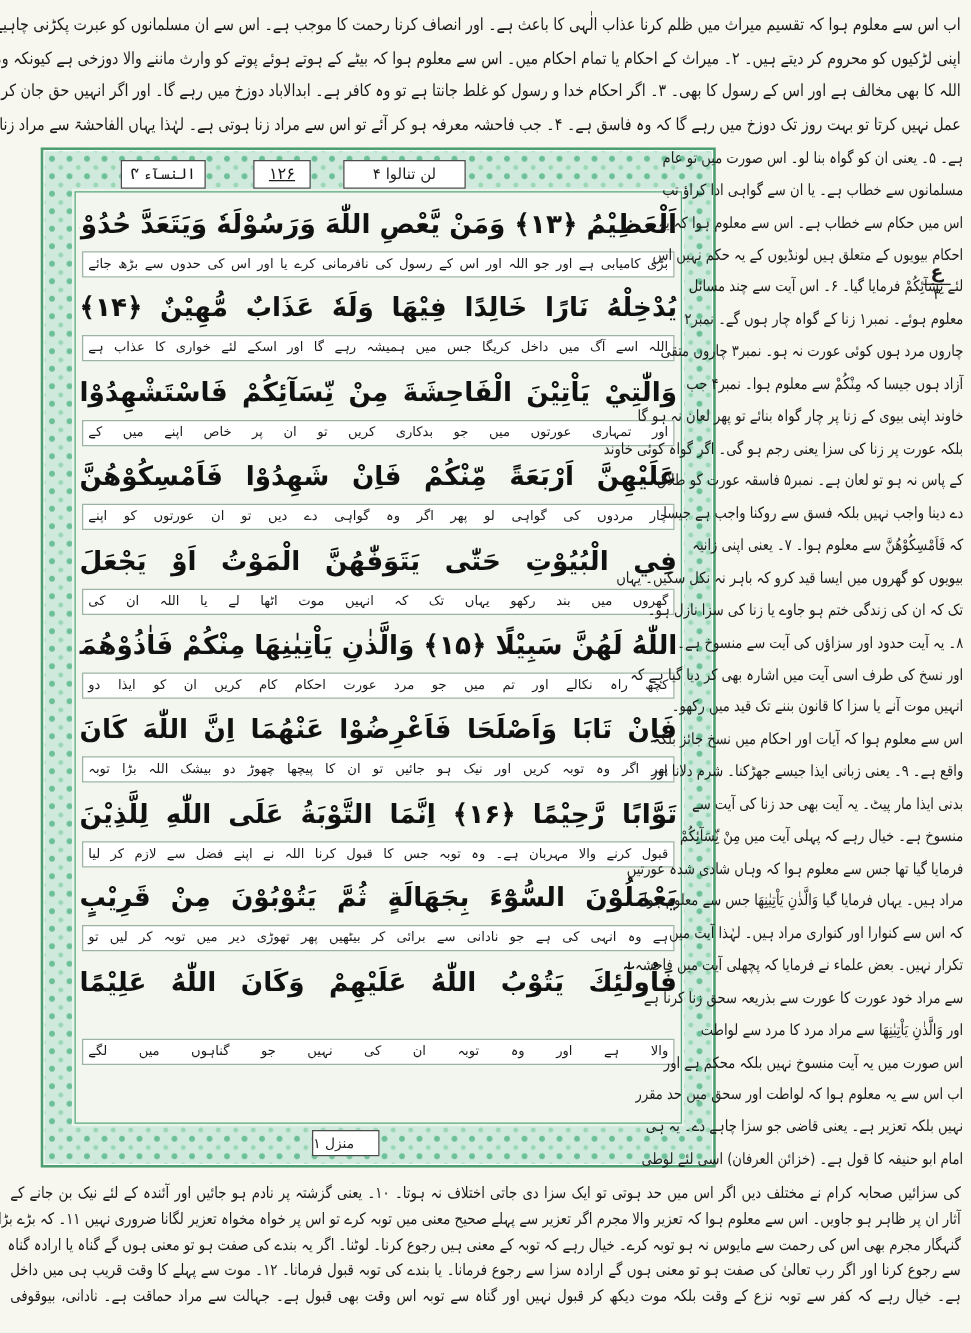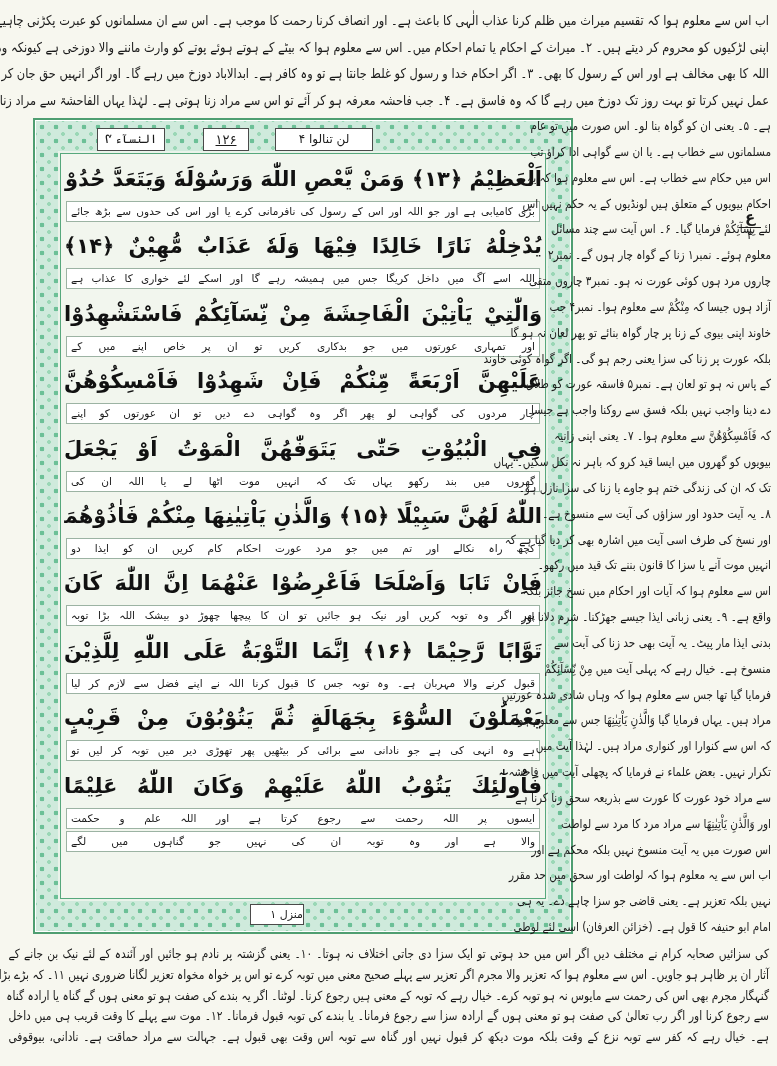--- a/index.html
+++ b/index.html
@@ -48,21 +48,21 @@
              background:#f2f6ee;border:1px solid #56a87c;box-shadow:0 0 0 2px #eaf3ea;
              padding:2px 3px;overflow:hidden;}
   .pair{height:67.4px;overflow:visible;}
   .arabic{height:44px;line-height:46px;font-size:21px;font-weight:700;
           text-align:justify;text-align-last:justify;white-space:nowrap;overflow:hidden;color:#111;}
   .urdu{height:19px;line-height:19px;font-size:10.5px;background:#ffffff;
         border:1px solid #9cb3a3;margin:1px 2px 4px 2px;padding:0 4px;
         text-align:justify;text-align-last:justify;white-space:nowrap;overflow:hidden;}
 
   .manzil{position:absolute;bottom:7px;left:215px;width:52px;height:19px;line-height:19px;
-          background:#ffffff;border:1px solid #4a4a4a;font-size:11px;text-align:right;z-index:3;}
+          background:#ffffff;border:1px solid #4a4a4a;font-size:11px;text-align:left;z-index:3;}
 </style>
 </head>
 <body>
 
 <div class="page">
 
   <div class="top-section">
 
       <div class="tline">اب اس سے معلوم ہوا کہ تقسیم میراث میں ظلم کرنا عذاب الٰہی کا باعث ہے۔ اور انصاف کرنا رحمت کا موجب ہے۔ اس سے ان مسلمانوں کو عبرت پکڑنی چاہیے جو</div>
 
@@ -120,21 +120,20 @@
           <div class="urdu">قبول کرنے والا مہربان ہے۔ وہ توبہ جس کا قبول کرنا اللہ نے اپنے فضل سے لازم کر لیا</div>
         </div>
 
         <div class="pair">
           <div class="arabic">يَعْمَلُوْنَ السُّوْٓءَ بِجَهَالَةٍ ثُمَّ يَتُوْبُوْنَ مِنْ قَرِيْبٍ</div>
           <div class="urdu">ہے وہ انہی کی ہے جو نادانی سے برائی کر بیٹھیں پھر تھوڑی دیر میں توبہ کر لیں تو</div>
         </div>
 
         <div class="pair">
           <div class="arabic">فَاُولٰٓئِكَ يَتُوْبُ اللّٰهُ عَلَيْهِمْ وَكَانَ اللّٰهُ عَلِيْمًا</div>
-          <div class="urdu">ایسوں پر اللہ رحمت سے رجوع کرتا ہے اور اللہ علم و حکمت</div>
         </div>
 
         <div class="pair">
           <div class="urdu">والا ہے اور وہ توبہ ان کی نہیں جو گناہوں میں لگے</div>
         </div>
       </div>
 
     <div class="manzil">منزل ۱</div>
   </div>
 

